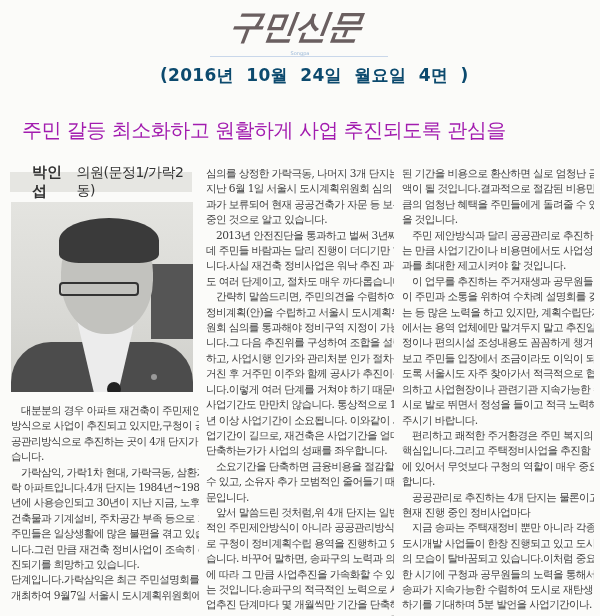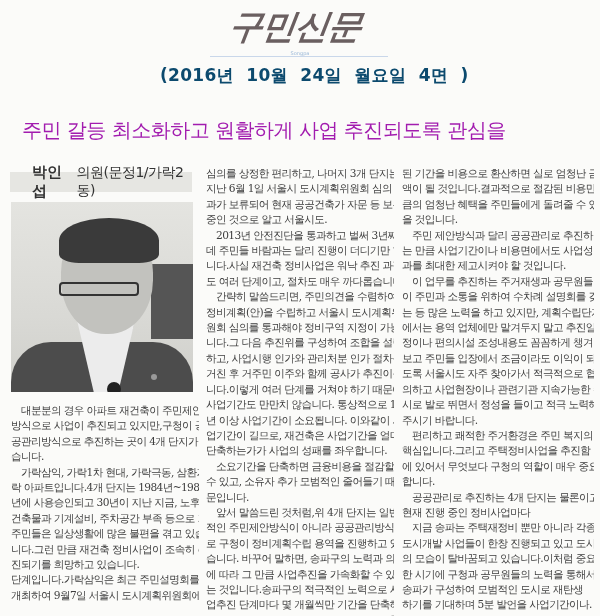--- a/index.html
+++ b/index.html
@@ -134,24 +134,24 @@
     <p>락 아파트입니다.4개 단지는 1984년~1985</p>
     <p>년에 사용승인되고 30년이 지난 지금, 노후된</p>
     <p>건축물과 기계설비, 주차공간 부족 등으로 거</p>
     <p>주민들은 일상생활에 많은 불편을 겪고 있습</p>
     <p>니다.그런 만큼 재건축 정비사업이 조속히 추</p>
     <p>진되기를 희망하고 있습니다.</p>
     <p>단계입니다.가락삼익은 최근 주민설명회를</p>
     <p>개최하여 9월7일 서울시 도시계획위원회에</p>
   </div>
 <div class="col col2">
-    <p>심의를 상정한 편리하고, 나머지 3개 단지는</p>
+    <p>심의를 상정한 가락극동, 나머지 3개 단지는</p>
     <p>지난 6월 1일 서울시 도시계획위원회 심의 결</p>
     <p>과가 보류되어 현재 공공건축가 자문 등 보완</p>
-    <p>중인 것으로 알고 서울시도.</p>
+    <p>중인 것으로 알고 있습니다.</p>
     <p class="indent">2013년 안전진단을 통과하고 벌써 3년째인</p>
     <p>데 주민들 바람과는 달리 진행이 더디기만 합</p>
     <p>니다.사실 재건축 정비사업은 워낙 추진 과정</p>
     <p>도 여러 단계이고, 절차도 매우 까다롭습니다.</p>
     <p class="indent">간략히 말씀드리면, 주민의견을 수렴하여</p>
     <p>정비계획(안)을 수립하고 서울시 도시계획위</p>
     <p>원회 심의를 통과해야 정비구역 지정이 가능합</p>
     <p>니다.그 다음 추진위를 구성하여 조합을 설립</p>
     <p>하고, 사업시행 인가와 관리처분 인가 절차를</p>
     <p>거친 후 거주민 이주와 함께 공사가 추진이됩</p>
@@ -193,16 +193,16 @@
     <p class="indent">편리하고 쾌적한 주거환경은 주민 복지의</p>
     <p>핵심입니다.그리고 주택정비사업을 추진함</p>
     <p>에 있어서 무엇보다 구청의 역할이 매우 중요</p>
     <p>합니다.</p>
     <p class="indent">공공관리로 추진하는 4개 단지는 물론이고</p>
     <p>현재 진행 중인 정비사업마다</p>
     <p class="indent">지금 송파는 주택재정비 뿐만 아니라 각종</p>
     <p>도시개발 사업들이 한창 진행되고 있고 도시</p>
     <p>의 모습이 탈바꿈되고 있습니다.이처럼 중요</p>
     <p>한 시기에 구청과 공무원들의 노력을 통해서</p>
-    <p>송파가 구성하여 모범적인 도시로 재탄생</p>
+    <p>송파가 지속가능한 수렴하여 도시로 재탄생</p>
     <p>하기를 기대하며 5분 발언을 사업기간이나.</p>
     <p class="indent">감사합니다.</p>
   </div>
 
 </body></html>

